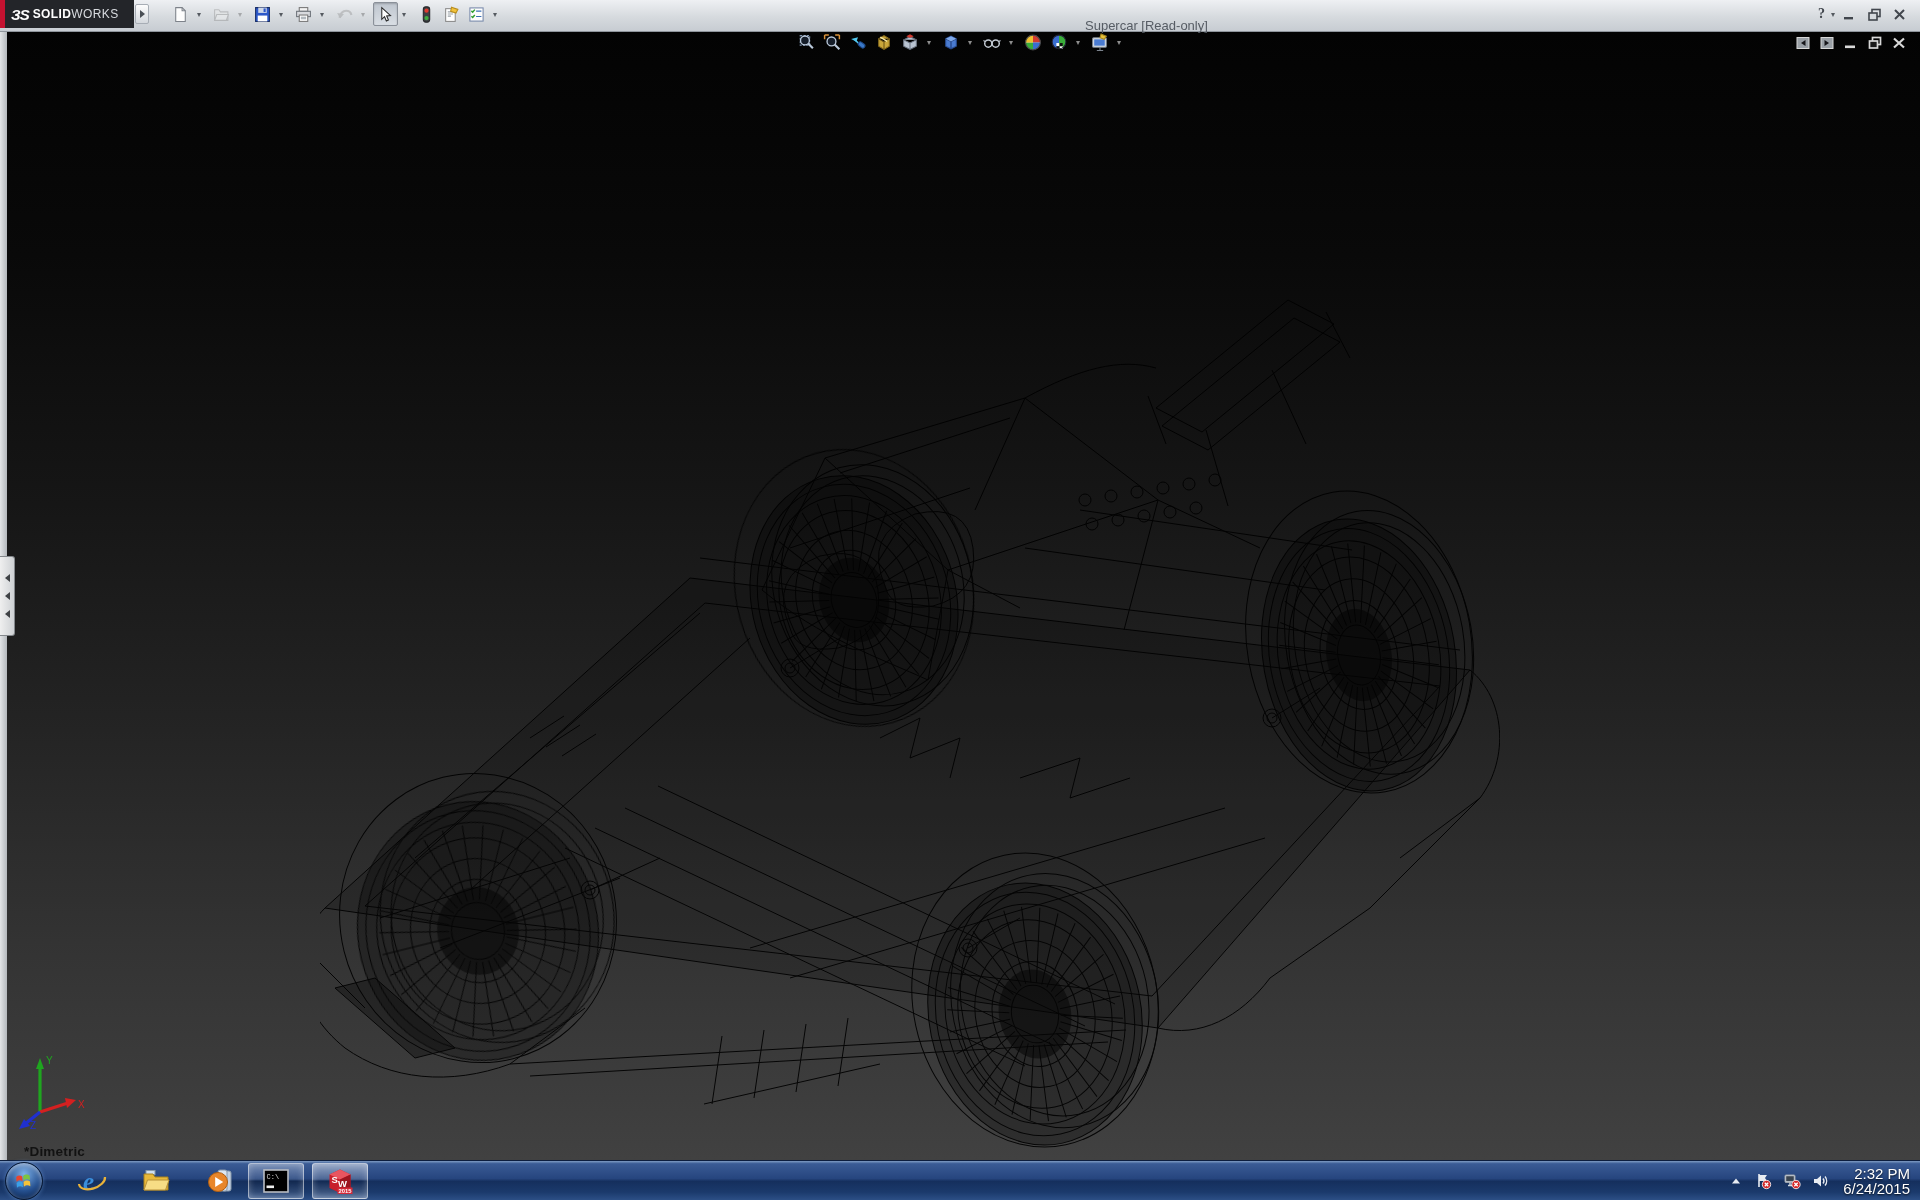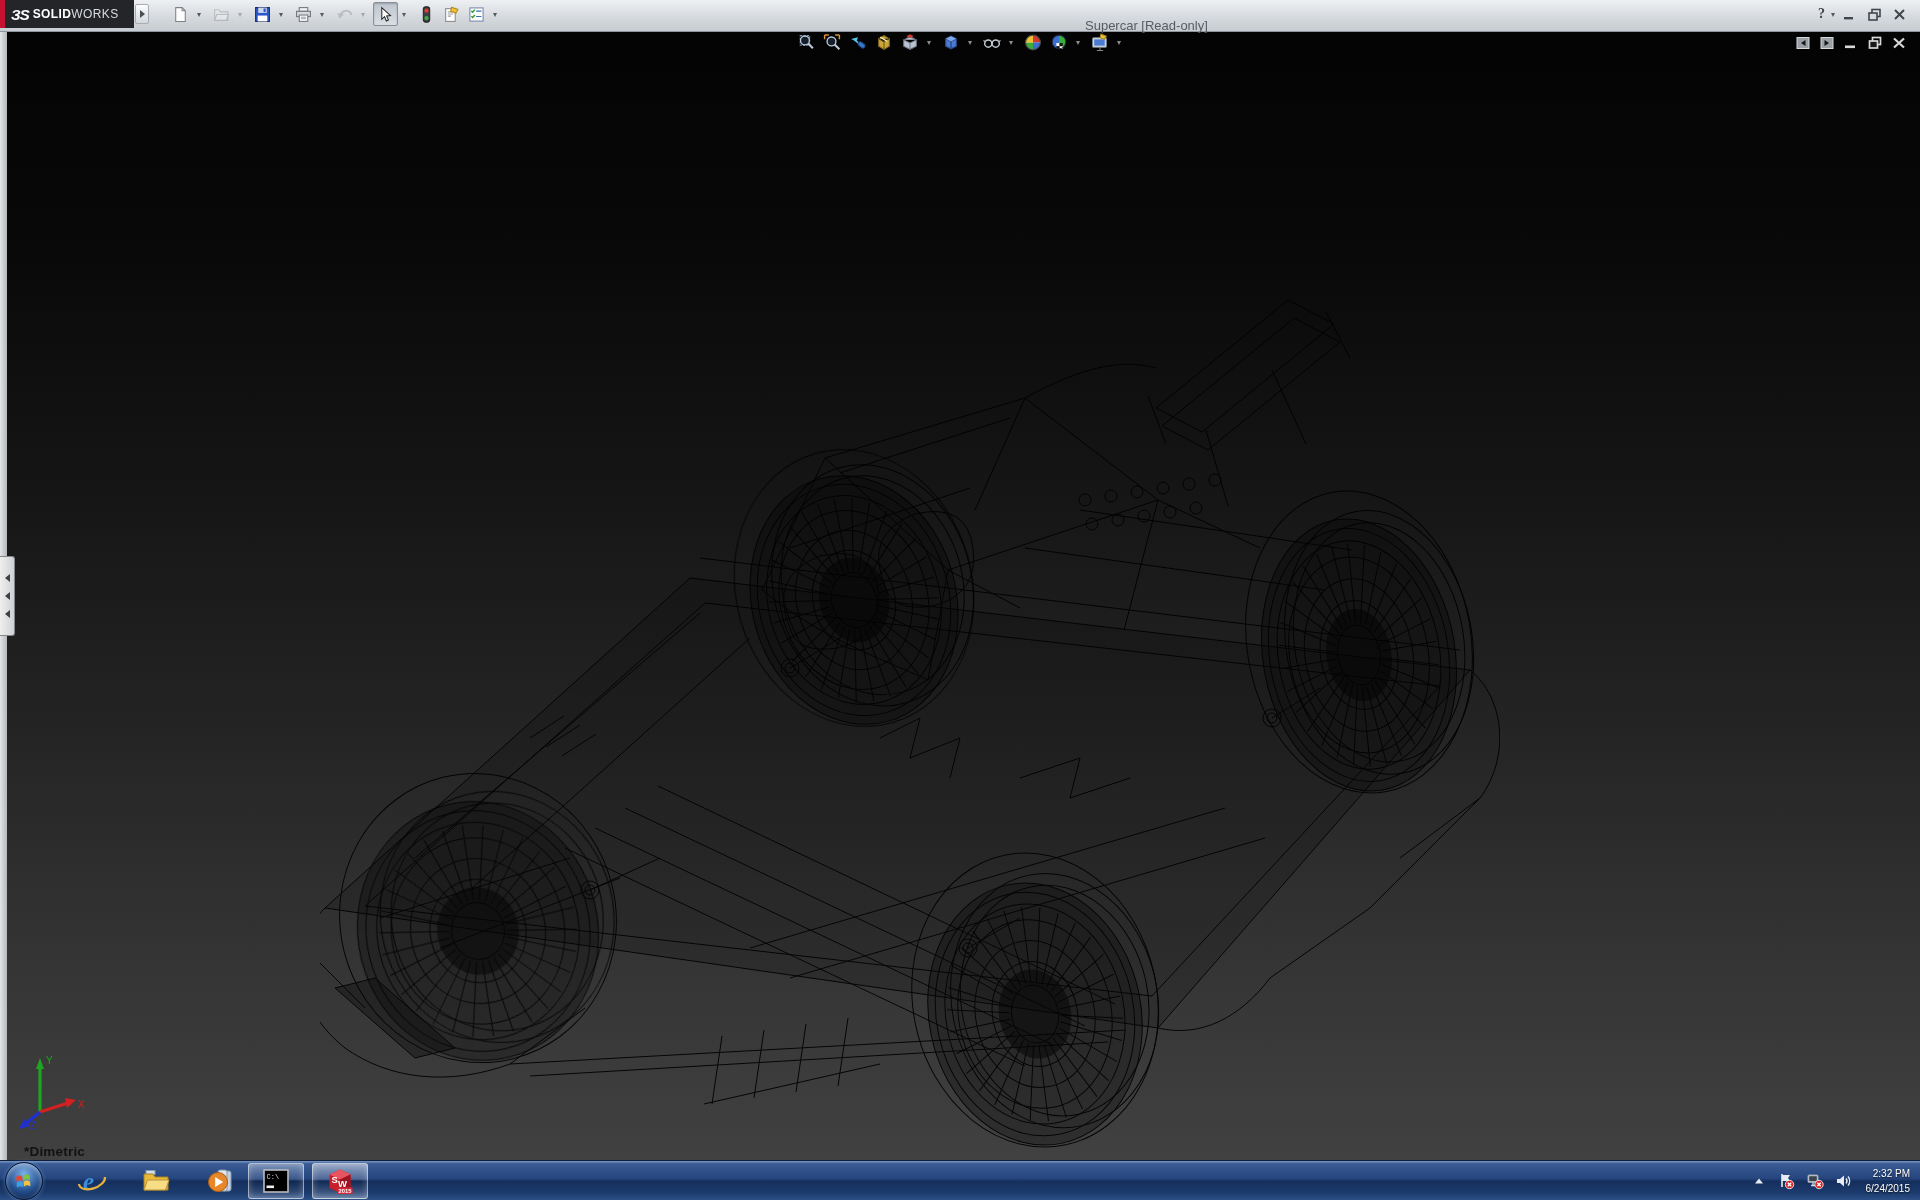--- a/index.html
+++ b/index.html
@@ -66,21 +66,21 @@
   .start svg{width:24px;height:24px;}
   .task-item{position:absolute;top:2px;width:56px;height:36px;display:flex;align-items:center;justify-content:center;border-radius:3px;}
   .task-item svg{width:30px;height:30px;}
   .running{background:linear-gradient(rgba(255,255,255,.30),rgba(255,255,255,.10) 45%,rgba(0,0,0,.14) 50%,rgba(255,255,255,.14));
     border:1px solid rgba(255,255,255,.55);box-shadow:inset 0 0 7px rgba(255,255,255,.3);}
   .fg{background:linear-gradient(rgba(255,255,255,.45),rgba(255,255,255,.18) 45%,rgba(0,0,0,.10) 50%,rgba(255,255,255,.22));}
   .tray{position:absolute;right:4px;top:0;height:40px;display:flex;align-items:center;gap:11px;}
   .tray-btn{display:flex;align-items:center;justify-content:center;}
   .tray-btn svg{width:18px;height:18px;}
   .tray-btn.small svg{width:14px;height:14px;}
-  .clock{color:#fff;font-size:10px;line-height:15px;text-align:right;text-shadow:0 1px 2px rgba(0,0,0,.85);padding:0 6px 0 2px;}
+  .clock{color:#fff;font-size:15px;line-height:15px;text-align:right;text-shadow:0 1px 2px rgba(0,0,0,.85);padding:0 6px 0 2px;}
 </style>
 </head>
 <body>
 
 <div class="titlebar">
   <div class="logo">
     <span class="logo-mark">ЗS</span>
     <span class="logo-brand"><b class="bold">SOLID</b><span class="light">WORKS</span></span>
   </div>
   <div class="menu-expand">

